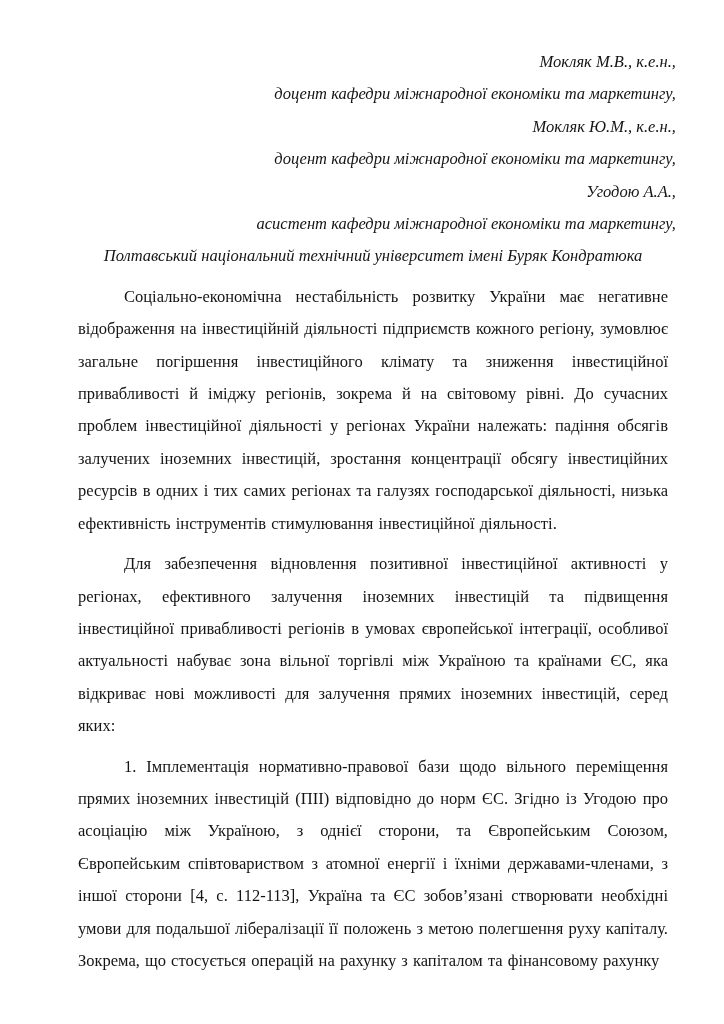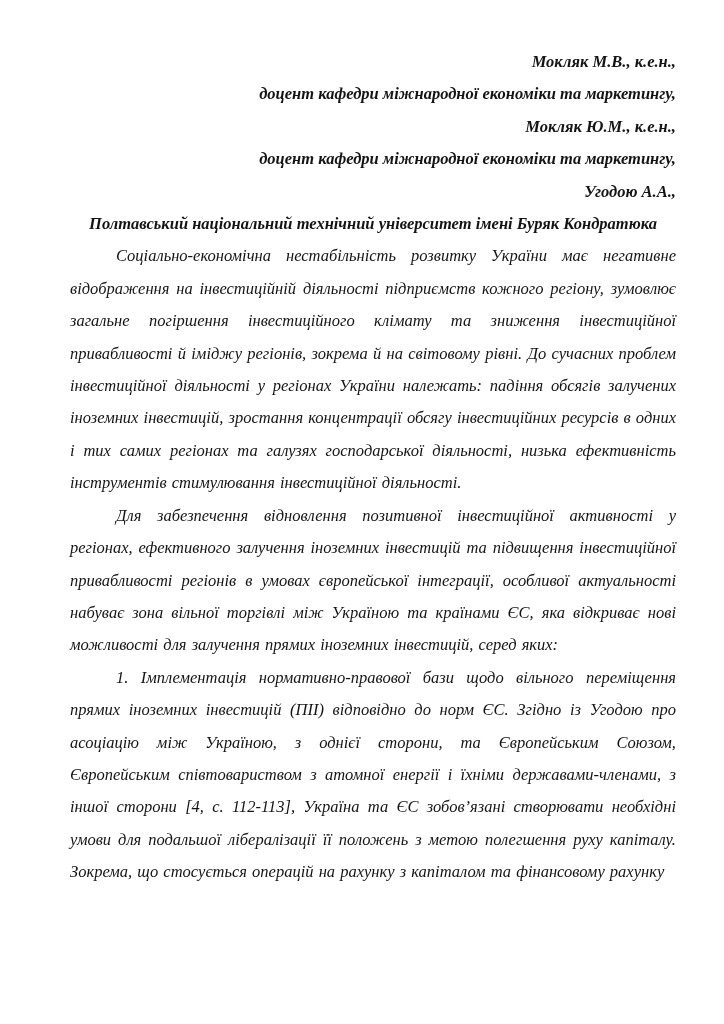--- a/index.html
+++ b/index.html
@@ -15,56 +15,56 @@
     background: #ffffff;
     color: #141414;
     font-family: "Liberation Serif", "DejaVu Serif", serif;
     font-size: 16.5px;
     line-height: 32.4px;
     padding: 46px 48px 0 70px;
     overflow: hidden;
   }
   .authors {
     text-align: right;
-    font-weight: bold;
+    font-weight: normal;
     font-style: italic;
   }
   .authors .line {
     white-space: normal;
   }
   .affiliation-full {
     text-align: center;
   }
   .title {
     margin: 0;
     font-size: 16.5px;
     line-height: 32.4px;
     font-weight: bold;
     text-align: center;
     text-transform: none;
   }
   .body-text .para {
-    margin: 0;
+    margin: 8px;
     text-align: justify;
     text-indent: 46px;
     word-spacing: 1px;
-    font-style: italic;
   }
 </style>
 </head>
 <body>
 
 <div class="page">
 
   <div class="authors">
     <div class="line">Мокляк М.В., к.е.н.,</div>
     <div class="line">доцент кафедри міжнародної економіки та маркетингу,</div>
     <div class="line">Мокляк Ю.М., к.е.н.,</div>
     <div class="line">доцент кафедри міжнародної економіки та маркетингу,</div>
     <div class="line">Угодою А.А.,</div>
+    <div class="line">асистент кафедри міжнародної економіки та маркетингу,</div>
     <div class="line affiliation-full">Полтавський національний технічний університет імені Буряк Кондратюка</div>
   </div>
 
 
   <div class="body-text">
     <p class="para">Соціально-економічна нестабільність розвитку України має негативне відображення на інвестиційній діяльності підприємств кожного регіону, зумовлює загальне погіршення інвестиційного клімату та зниження інвестиційної привабливості й іміджу регіонів, зокрема й на світовому рівні. До сучасних проблем інвестиційної діяльності у регіонах України належать: падіння обсягів залучених іноземних інвестицій, зростання концентрації обсягу інвестиційних ресурсів в одних і тих самих регіонах та галузях господарської діяльності, низька ефективність інструментів стимулювання інвестиційної діяльності.</p>
     <p class="para">Для забезпечення відновлення позитивної інвестиційної активності у регіонах, ефективного залучення іноземних інвестицій та підвищення інвестиційної привабливості регіонів в умовах європейської інтеграції, особливої актуальності набуває зона вільної торгівлі між Україною та країнами ЄС, яка відкриває нові можливості для залучення прямих іноземних інвестицій, серед яких:</p>
     <p class="para">1. Імплементація нормативно-правової бази щодо вільного переміщення прямих іноземних інвестицій (ПІІ) відповідно до норм ЄС. Згідно із Угодою про асоціацію між Україною, з однієї сторони, та Європейським Союзом, Європейським співтовариством з атомної енергії і їхніми державами-членами, з іншої сторони [4, с. 112-113], Україна та ЄС зобов’язані створювати необхідні умови для подальшої лібералізації її положень з метою полегшення руху капіталу. Зокрема, що стосується операцій на рахунку з капіталом та фінансовому рахунку</p>
   </div>
 

